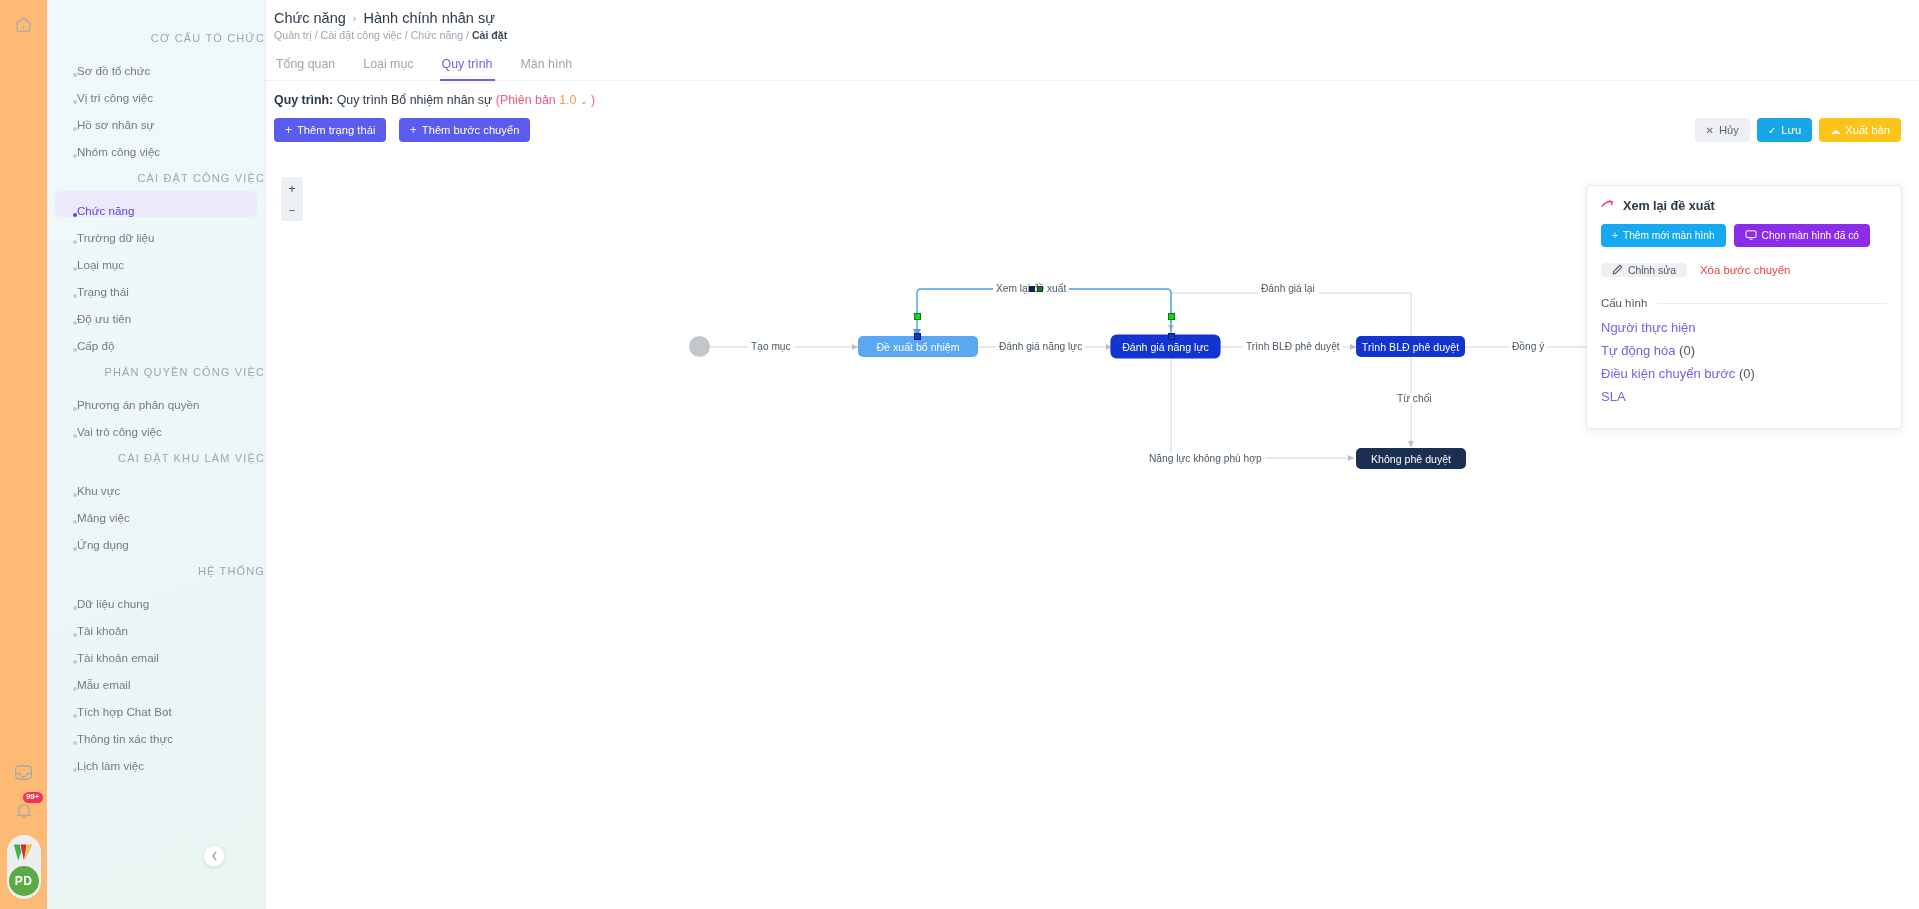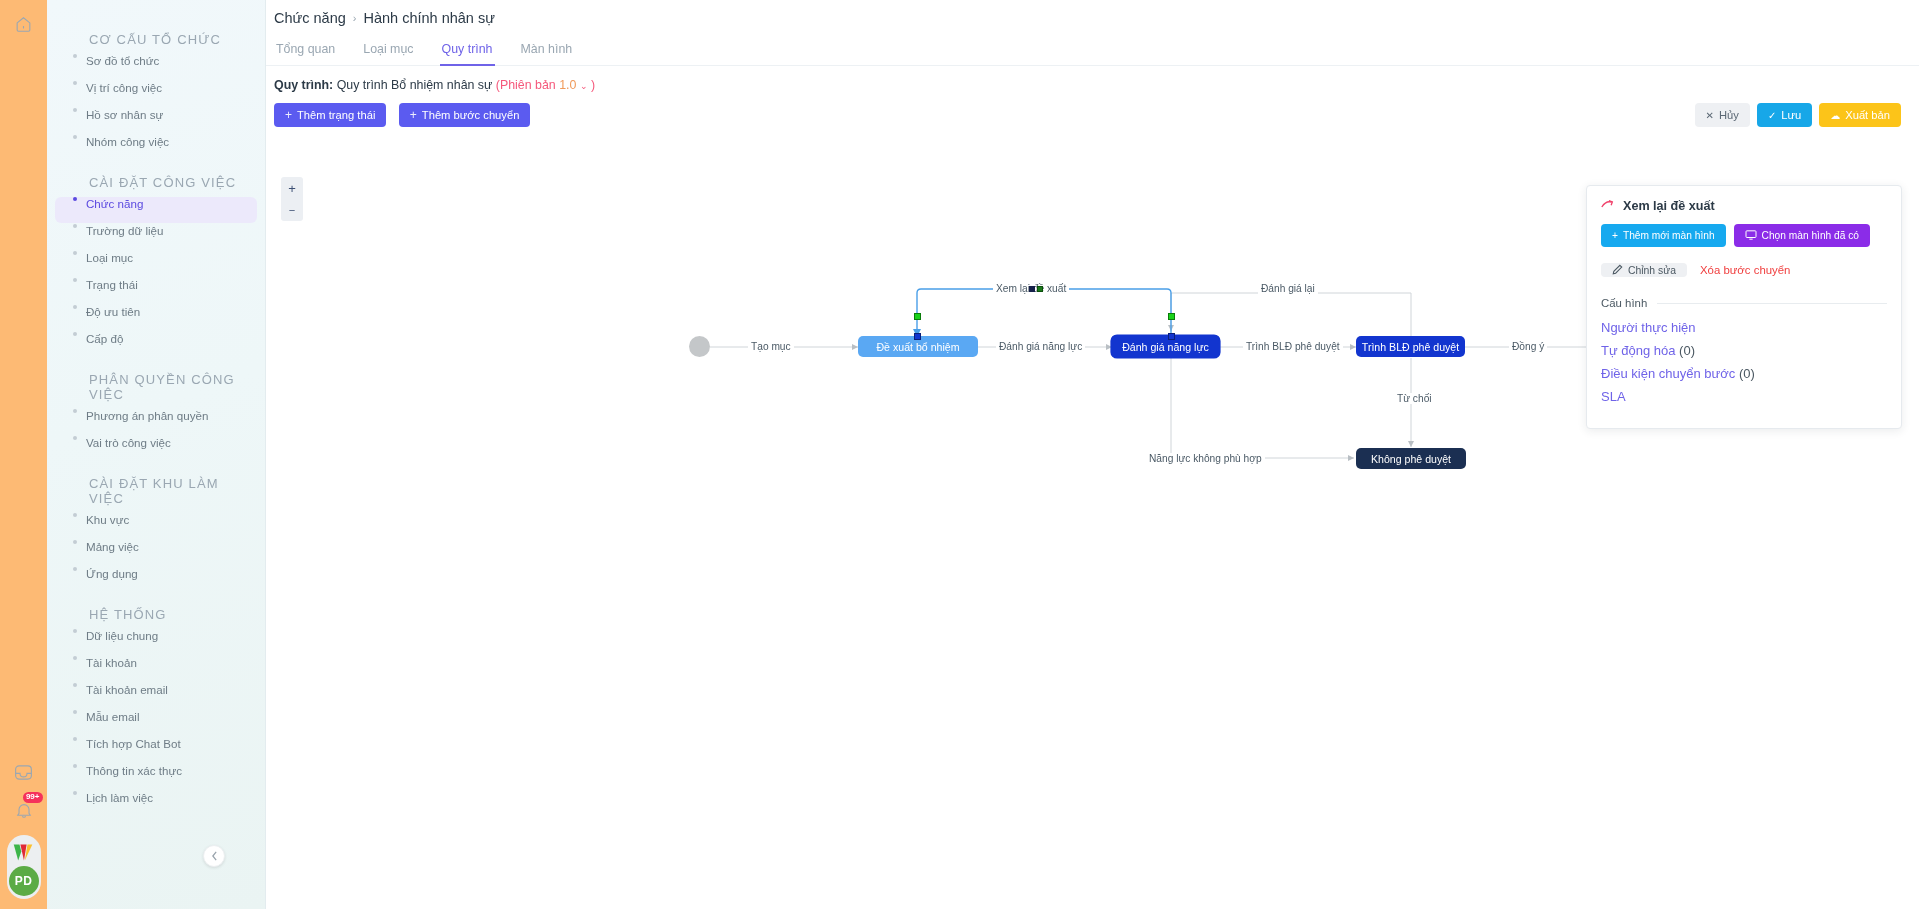--- a/index.html
+++ b/index.html
@@ -39,27 +39,28 @@
   }
 
   
   .sidebar {
     position: absolute; left: 47px; top: 0; width: 219px; height: 909px;
     background: linear-gradient(160deg,#f1f8fb 0%, #eef7f8 45%, #eaf4f3 100%);
     border-right: 1px solid #e3ecef;
     padding: 32px 0 20px 0; overflow: hidden;
   }
   .sb-group-title {
-    font-size: 13px; color: #9aa7b2; letter-spacing: 1.15px;
-    text-transform: uppercase; padding: 0 0 0 26px; margin: 14px 16px 7px;
+    font-size: 11px; color: #9aa7b2; letter-spacing: 1.15px;
+    text-transform: uppercase; padding: 0 0 0 26px; margin: 14px 0 7px;
     font-weight: 400;
+    text-align: right;
   }
   .sb-group-title:first-child { margin-top: 0; }
   .sb-item {
-    display: flex; align-items: flex-start; gap: 9px;
+    display: flex; align-items: flex-end; 
     height: 26px; margin: 1px 8px 1px 8px; padding-left: 18px;
     border-radius: 6px; cursor: pointer;
   }
   .sb-dot { width: 4px; height: 4px; border-radius: 50%; background: #c3cdd4; flex: none; }
   .sb-label { font-size: 11.6px; color: #6e7c86; white-space: nowrap; }
   .sb-item.active { background: #ece9fb; }
   .sb-item.active .sb-dot { background: #5b4ae0; }
   .sb-item.active .sb-label { color: #5b4ae0; }
   .sb-collapse {
     position: absolute; left: 203px; top: 845px;
@@ -318,20 +319,29 @@
   </div>
 
   <div class="main">
 
     <div class="crumbs">
       <div class="crumb-top">
         <span class="lead">Chức năng</span>
         <span class="sep">›</span>
         <span>Hành chính nhân sự</span>
       </div>
+      <div class="crumb-sub">
+        <span>Quản trị</span>
+        <span> / </span>
+        <span>Cài đặt công việc</span>
+        <span> / </span>
+        <span>Chức năng</span>
+        <span> / </span>
+        <b>Cài đặt</b>
+      </div>
     </div>
 
     <div class="tabs" id="tabs-root">
         <div class="tab">Tổng quan</div>
         <div class="tab">Loại mục</div>
         <div class="tab active">Quy trình</div>
         <div class="tab">Màn hình</div>
       </div>
 
     <div class="proc-line">

